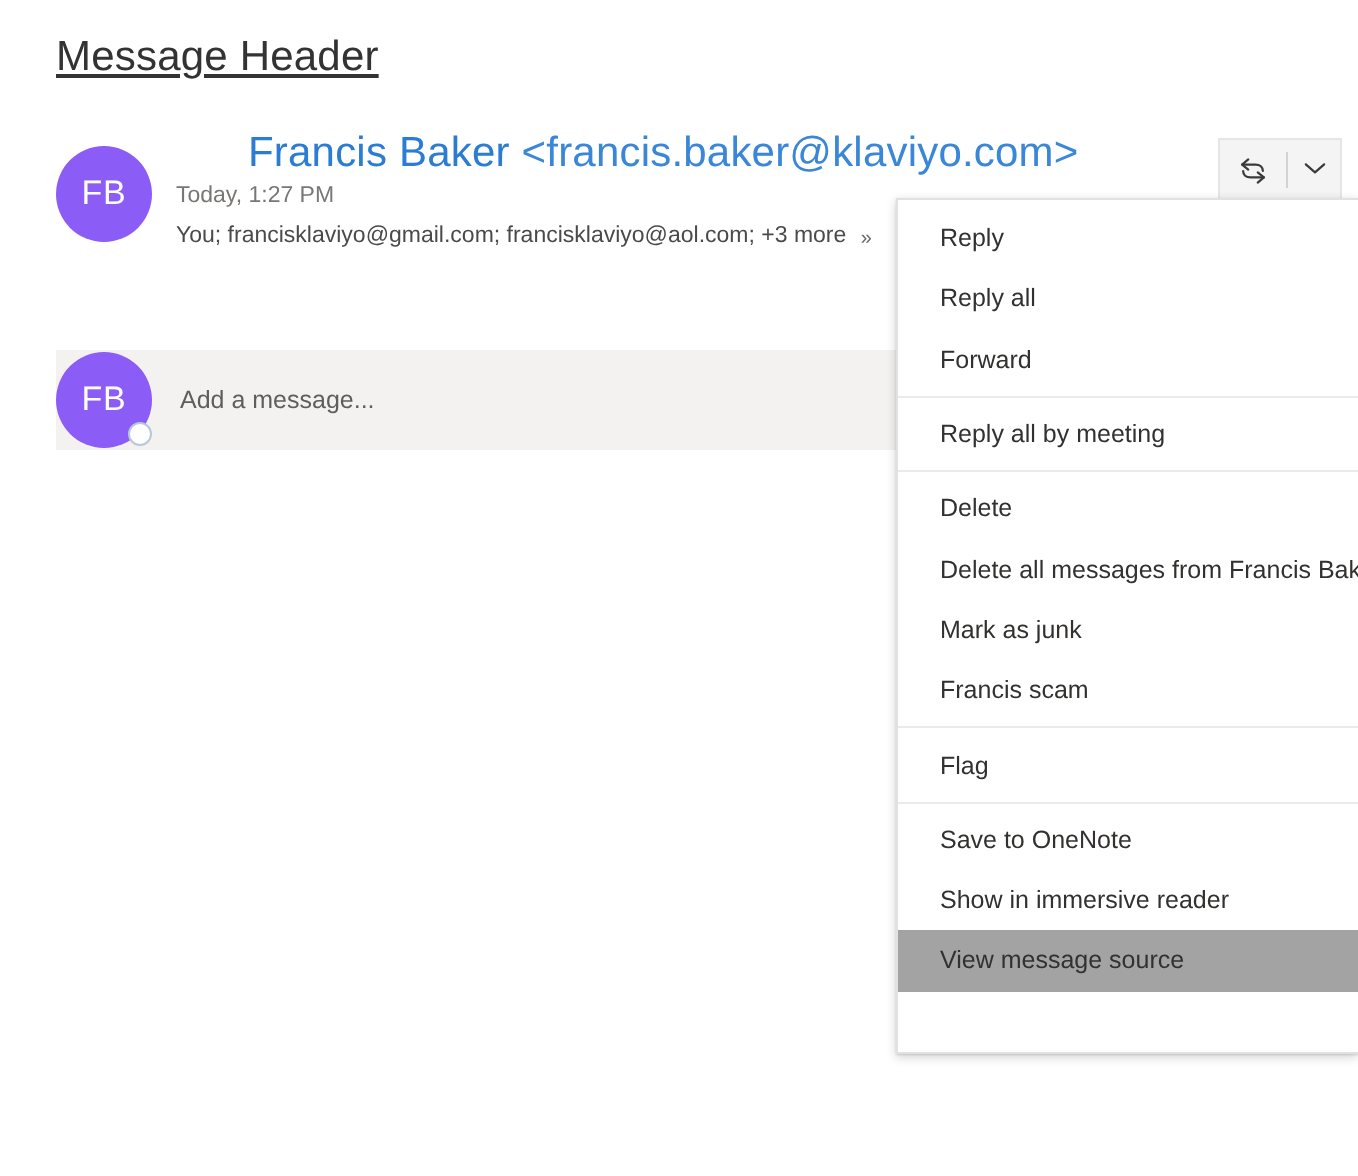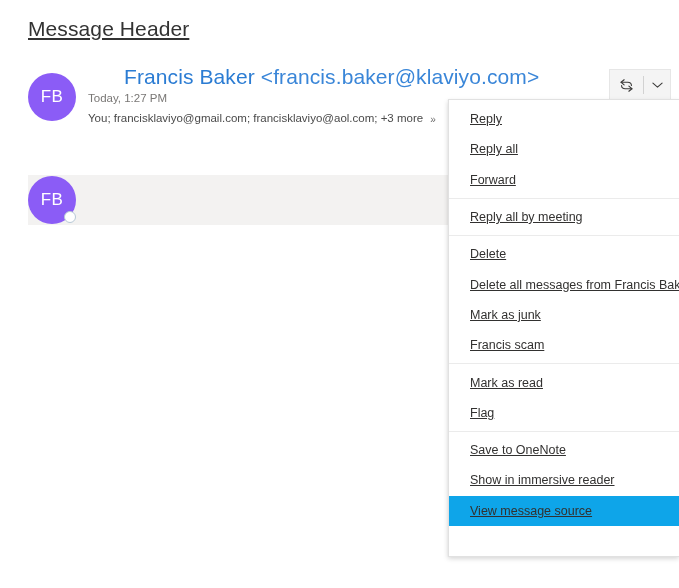--- a/index.html
+++ b/index.html
@@ -195,24 +195,23 @@
   .menu-item {
     height: 30.3px;
     display: flex;
     align-items: center;
     padding-left: 21px;
     font-size: 12.5px;
     color: #323130;
     white-space: nowrap;
     cursor: default;
     box-sizing: border-box;
-    text-decoration: underline;
   }
   .menu-item.selected {
-    background: #0ea5e9;
+    background: #a3a3a3;
   }
   .menu-separator {
     height: 1px;
     background: #ebebeb;
     margin: 3px 0;
   }
 </style>
 </head>
 <body>
 
@@ -256,20 +255,21 @@
       </svg>
     </span>
   </div>
 </div>
 
 <div class="compose-row">
   <div class="avatar compose">
     <span>FB</span>
   </div>
   <div class="presence-dot"></div>
+  <div class="compose-placeholder">Add a message...</div>
 </div>
 
 <div class="context-menu" id="context-menu">
     <div class="menu-item">
       <span>Reply</span>
     </div>
     <div class="menu-item">
       <span>Reply all</span>
     </div>
     <div class="menu-item">
@@ -286,23 +286,20 @@
     <div class="menu-item">
       <span>Delete all messages from Francis Baker</span>
     </div>
     <div class="menu-item">
       <span>Mark as junk</span>
     </div>
     <div class="menu-item">
       <span>Francis scam</span>
     </div>
     <div class="menu-separator"></div>
-    <div class="menu-item">
-      <span>Mark as read</span>
-    </div>
     <div class="menu-item">
       <span>Flag</span>
     </div>
     <div class="menu-separator"></div>
     <div class="menu-item">
       <span>Save to OneNote</span>
     </div>
     <div class="menu-item">
       <span>Show in immersive reader</span>
     </div>

